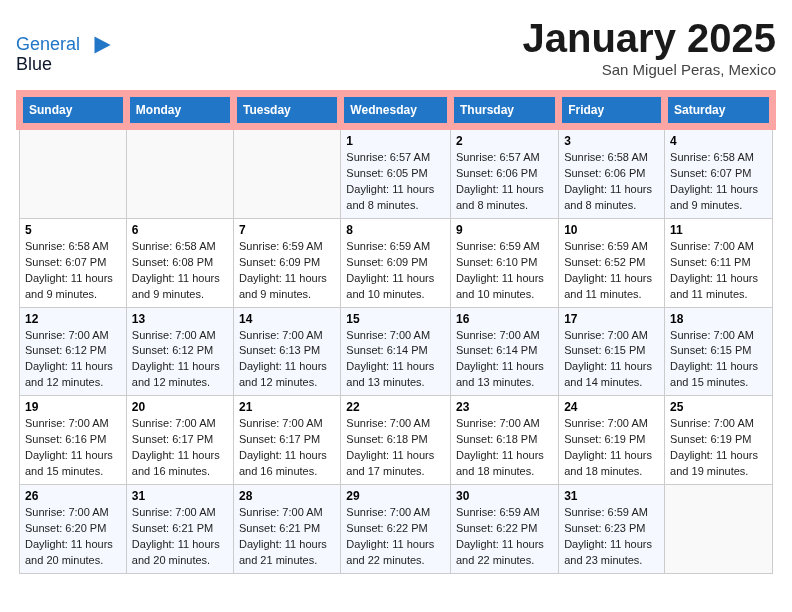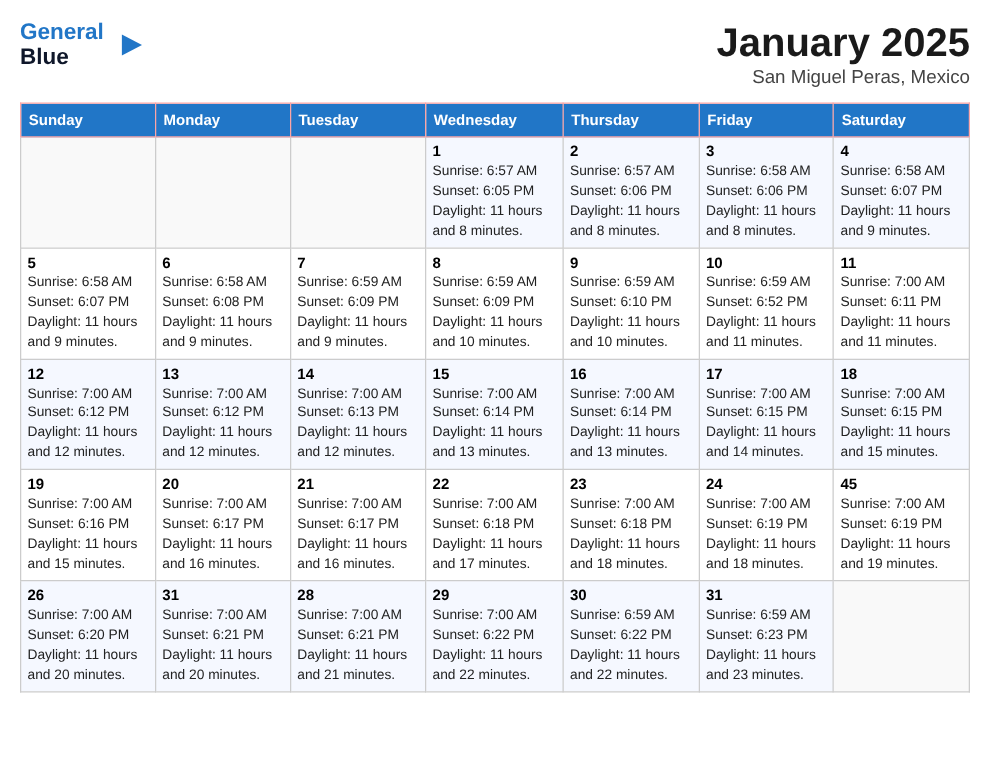--- a/index.html
+++ b/index.html
@@ -15,58 +15,59 @@
       justify-content: space-between;
       align-items: flex-start;
       margin-bottom: 12px;
     }
     .logo {
       display: flex;
       align-items: center;
     }
     .logo-text {
       font-size: 18px;
-      font-weight: bold;
+      font-weight: normal;
       color: #1a1a1a;
       line-height: 1.1;
+      margin-top: 19px;
     }
     .logo-text span {
       color: #2176c7;
     }
     .logo-icon {
       width: 28px;
       height: 28px;
       margin-left: 4px;
     }
     .title-block {
       text-align: right;
     }
     .month-year {
-      font-size: 32px;
+      font-size: 40px;
       font-weight: bold;
       color: #1a1a1a;
     }
     .location {
       font-size: 15px;
       color: #444;
       text-align: right;
     }
     table {
       width: 100%;
       border-collapse: collapse;
       font-size: 11px;
     }
     thead tr th {
       background: #2176c7;
       color: #fff;
       text-align: left;
       padding: 6px 6px;
       font-size: 12px;
       font-weight: bold;
-      border: 1px solid #fca5a5;
+      border: 7px solid #fca5a5;
     }
     tbody tr td {
       border: 1px solid #ccc;
       vertical-align: top;
       padding: 4px 5px;
       width: 113px;
       min-height: 70px;
       background: #fff;
     }
     tbody tr:nth-child(odd) td {
@@ -271,21 +272,21 @@
 Sunset: 6:18 PM
 Daylight: 11 hours and 18 minutes.</div>
         </td>
         <td>
           <span class="day-num">24</span>
           <div class="day-info">Sunrise: 7:00 AM
 Sunset: 6:19 PM
 Daylight: 11 hours and 18 minutes.</div>
         </td>
         <td>
-          <span class="day-num">45</span>
+          <span class="day-num">25</span>
           <div class="day-info">Sunrise: 7:00 AM
 Sunset: 6:19 PM
 Daylight: 11 hours and 19 minutes.</div>
         </td>
       </tr>
       <tr>
         <td>
           <span class="day-num">26</span>
           <div class="day-info">Sunrise: 7:00 AM
 Sunset: 6:20 PM

